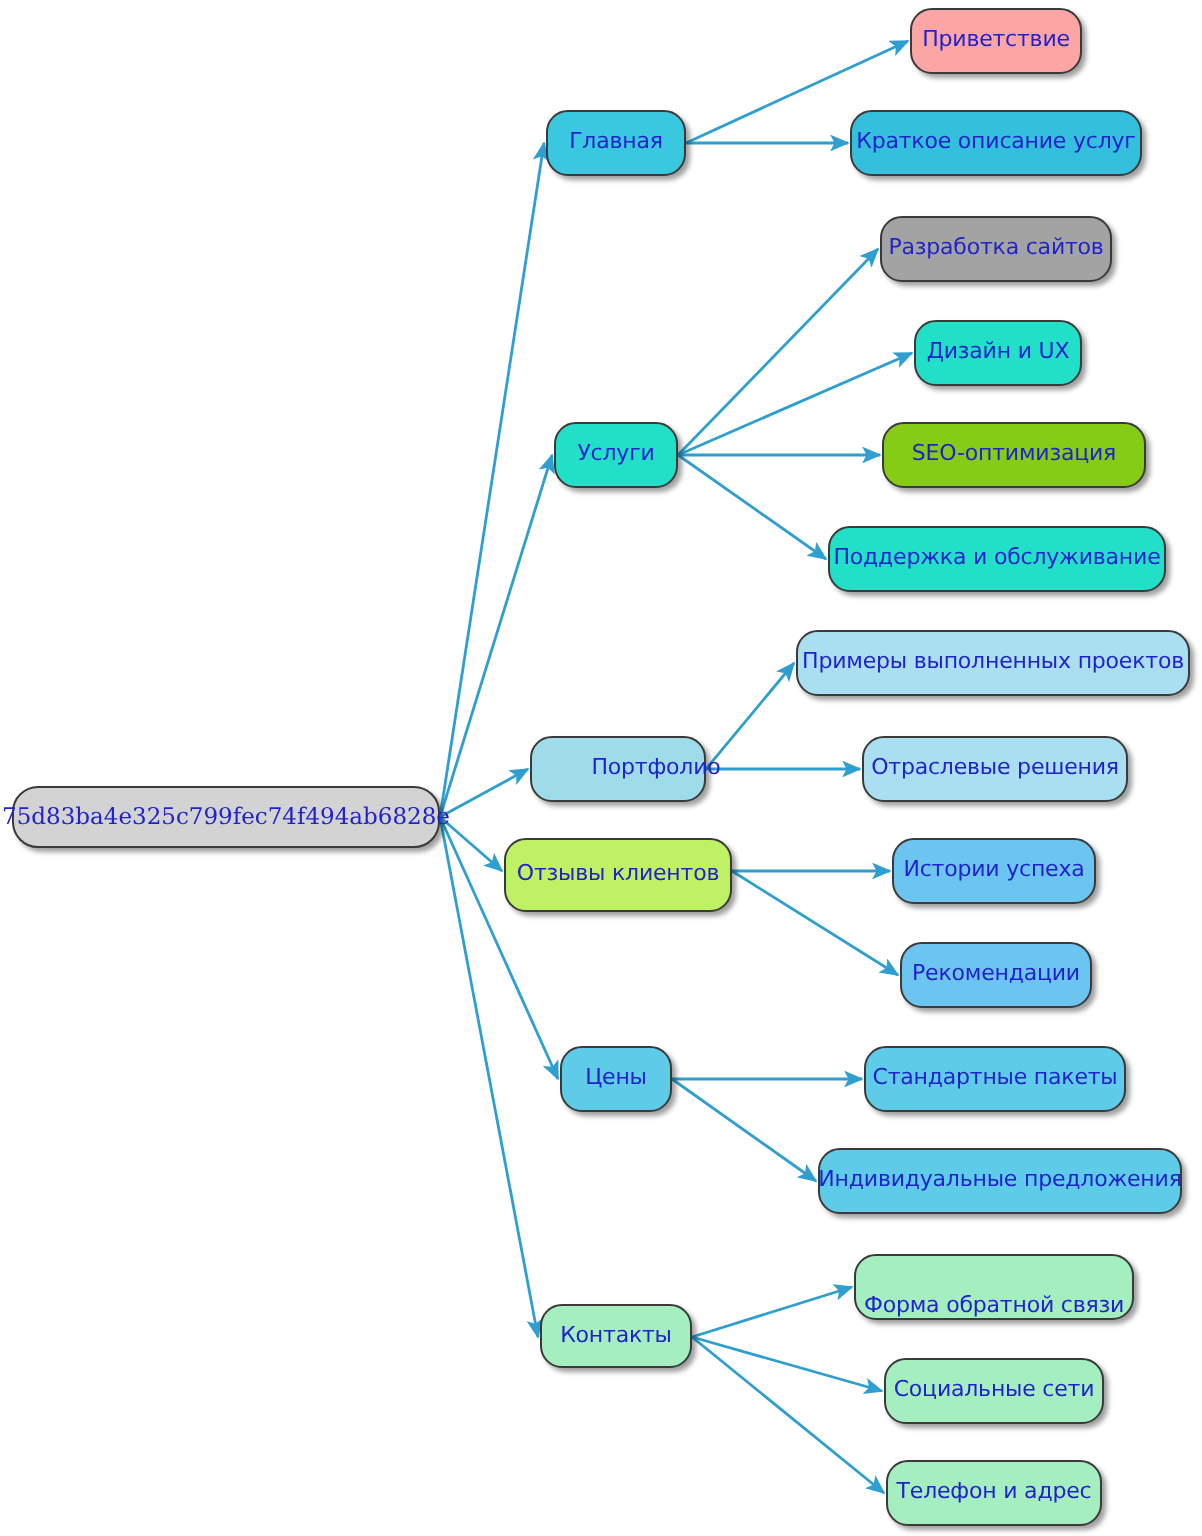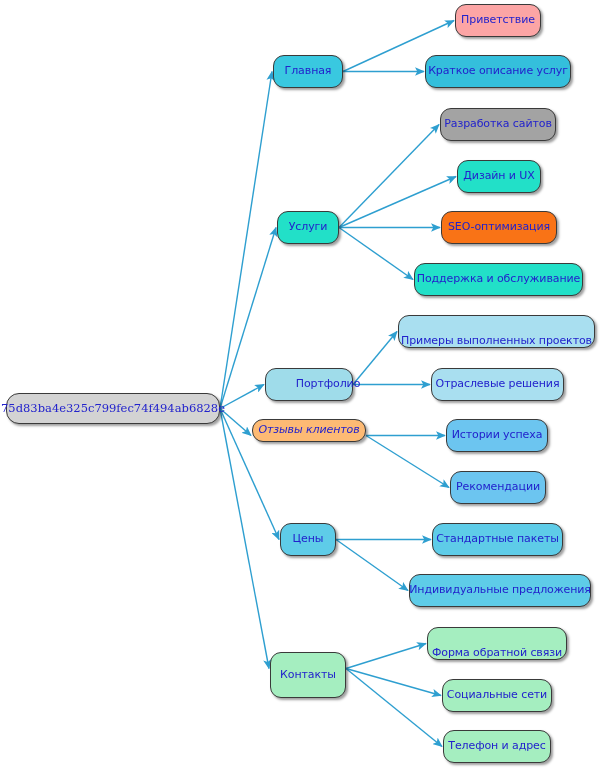--- a/index.html
+++ b/index.html
@@ -102,54 +102,54 @@
       </div>
       <div class="node" style="left: 277px; top: 211px; width: 62px; height: 33px; background: rgb(34, 224, 200);">
         <span class="node-label">Услуги</span>
       </div>
       <div class="node" style="left: 440px; top: 108px; width: 116px; height: 33px; background: #a3a3a3;">
         <span class="node-label">Разработка сайтов</span>
       </div>
       <div class="node" style="left: 457px; top: 160px; width: 84px; height: 33px; background: rgb(34, 224, 200);">
         <span class="node-label">Дизайн и UX</span>
       </div>
-      <div class="node" style="left: 441px; top: 211px; width: 116px; height: 33px; background: #f97316;">
+      <div class="node" style="left: 441px; top: 211px; width: 132px; height: 33px; background: #84cc16;">
         <span class="node-label">SEO-оптимизация</span>
       </div>
       <div class="node" style="left: 414px; top: 263px; width: 169px; height: 33px; background: rgb(34, 224, 200);">
         <span class="node-label">Поддержка и обслуживание</span>
       </div>
       <div class="node" style="left: 265px; top: 368px; width: 88px; height: 33px; background: rgb(159, 220, 234); padding-left: 46px;">
         <span class="node-label">Портфолио</span>
       </div>
-      <div class="node" style="left: 398px; top: 315px; width: 197px; height: 33px; background: rgb(169, 223, 240); align-items: flex-end;">
+      <div class="node" style="left: 398px; top: 315px; width: 197px; height: 33px; background: rgb(169, 223, 240);">
         <span class="node-label">Примеры выполненных проектов</span>
       </div>
       <div class="node" style="left: 431px; top: 368px; width: 133px; height: 33px; background: rgb(169, 223, 240);">
         <span class="node-label">Отраслевые решения</span>
       </div>
-      <div class="node" style="left: 252px; top: 419px; width: 114px; height: 23px; background: #fdba74; font-style: italic;">
+      <div class="node" style="left: 252px; top: 419px; width: 114px; height: 37px; background: #bef264;">
         <span class="node-label">Отзывы клиентов</span>
       </div>
       <div class="node" style="left: 446px; top: 419px; width: 102px; height: 33px; background: rgb(108, 197, 240);">
         <span class="node-label">Истории успеха</span>
       </div>
       <div class="node" style="left: 450px; top: 471px; width: 96px; height: 33px; background: rgb(108, 197, 240);">
         <span class="node-label">Рекомендации</span>
       </div>
       <div class="node" style="left: 280px; top: 523px; width: 56px; height: 33px; background: rgb(94, 204, 232);">
         <span class="node-label">Цены</span>
       </div>
       <div class="node" style="left: 432px; top: 523px; width: 131px; height: 33px; background: rgb(94, 204, 232);">
         <span class="node-label">Стандартные пакеты</span>
       </div>
       <div class="node" style="left: 409px; top: 574px; width: 182px; height: 33px; background: rgb(94, 204, 232);">
         <span class="node-label">Индивидуальные предложения</span>
       </div>
-      <div class="node" style="left: 270px; top: 652px; width: 76px; height: 46px; background: rgb(165, 238, 192);">
+      <div class="node" style="left: 270px; top: 652px; width: 76px; height: 32px; background: rgb(165, 238, 192);">
         <span class="node-label">Контакты</span>
       </div>
       <div class="node" style="left: 427px; top: 627px; width: 140px; height: 33px; background: rgb(165, 238, 192); align-items: flex-end;">
         <span class="node-label">Форма обратной связи</span>
       </div>
       <div class="node" style="left: 442px; top: 679px; width: 110px; height: 33px; background: rgb(165, 238, 192);">
         <span class="node-label">Социальные сети</span>
       </div>
       <div class="node" style="left: 443px; top: 730px; width: 108px; height: 33px; background: rgb(165, 238, 192);">
         <span class="node-label">Телефон и адрес</span>

